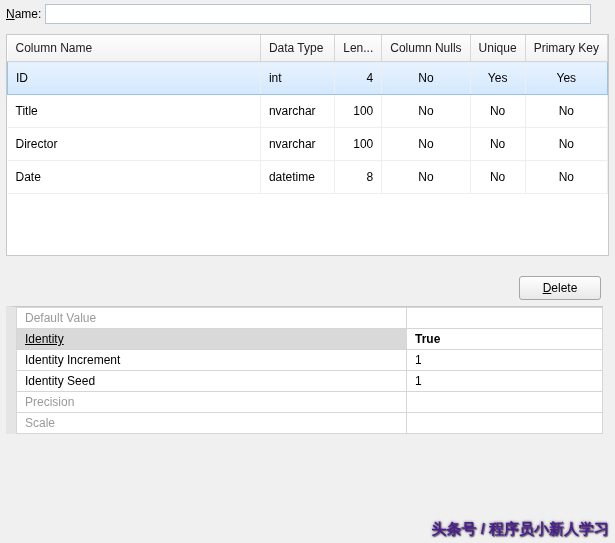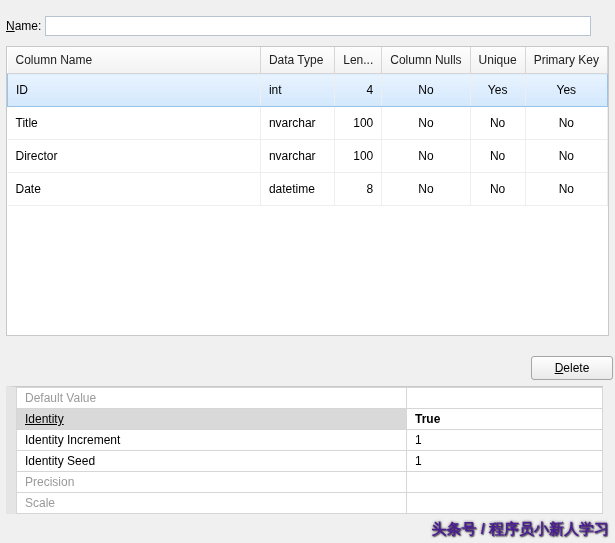--- a/index.html
+++ b/index.html
@@ -10,37 +10,36 @@
     width: 615px;
     height: 543px;
     overflow: hidden;
     position: relative;
   }
   .top-bar {
     display: flex;
     align-items: center;
     padding: 4px 24px 6px 6px;
     background: #f0f0f0;
-    margin-top: 12px;
   }
   .top-bar label { margin-right: 4px; }
   .top-bar label .ul { text-decoration: underline; }
   .top-bar input {
     flex: 1;
     border: 1px solid #b7c3d0;
     height: 20px;
     padding: 2px 4px;
     font-family: inherit;
     font-size: 12px;
   }
   .grid-wrap {
     margin: 4px 6px;
     background: #fff;
     border: 1px solid #c8c8c8;
-    height: 290px;
+    height: 222px;
     overflow: hidden;
   }
   table.grid {
     border-collapse: collapse;
     width: 100%;
   }
   table.grid th {
     text-align: left;
     font-weight: normal;
     background: linear-gradient(#fdfdfd,#f2f2f2);
@@ -68,21 +67,21 @@
   tr.selected td {
     background: linear-gradient(#e8f3ff,#d3e8fc);
     border-top: 1px solid #9ac3ea;
     border-bottom: 1px solid #9ac3ea;
   }
   tr.selected td:first-child { border-left: 1px solid #9ac3ea; }
   tr.selected td:last-child { border-right: 1px solid #9ac3ea; }
   .mid-gap { height: 10px; background:#f0f0f0; }
   .btn-row {
     display:flex; justify-content:flex-end;
-    padding: 6px 2px 6px 6px;
+    padding: 6px 14px 6px 6px;
     background:#f0f0f0;
   }
   .btn {
     min-width: 82px;
     padding: 4px 12px;
     background: linear-gradient(#fefefe,#e9e9e9);
     border: 1px solid #a6a6a6;
     border-radius: 3px;
     font-family: inherit;
     font-size: 12px;

